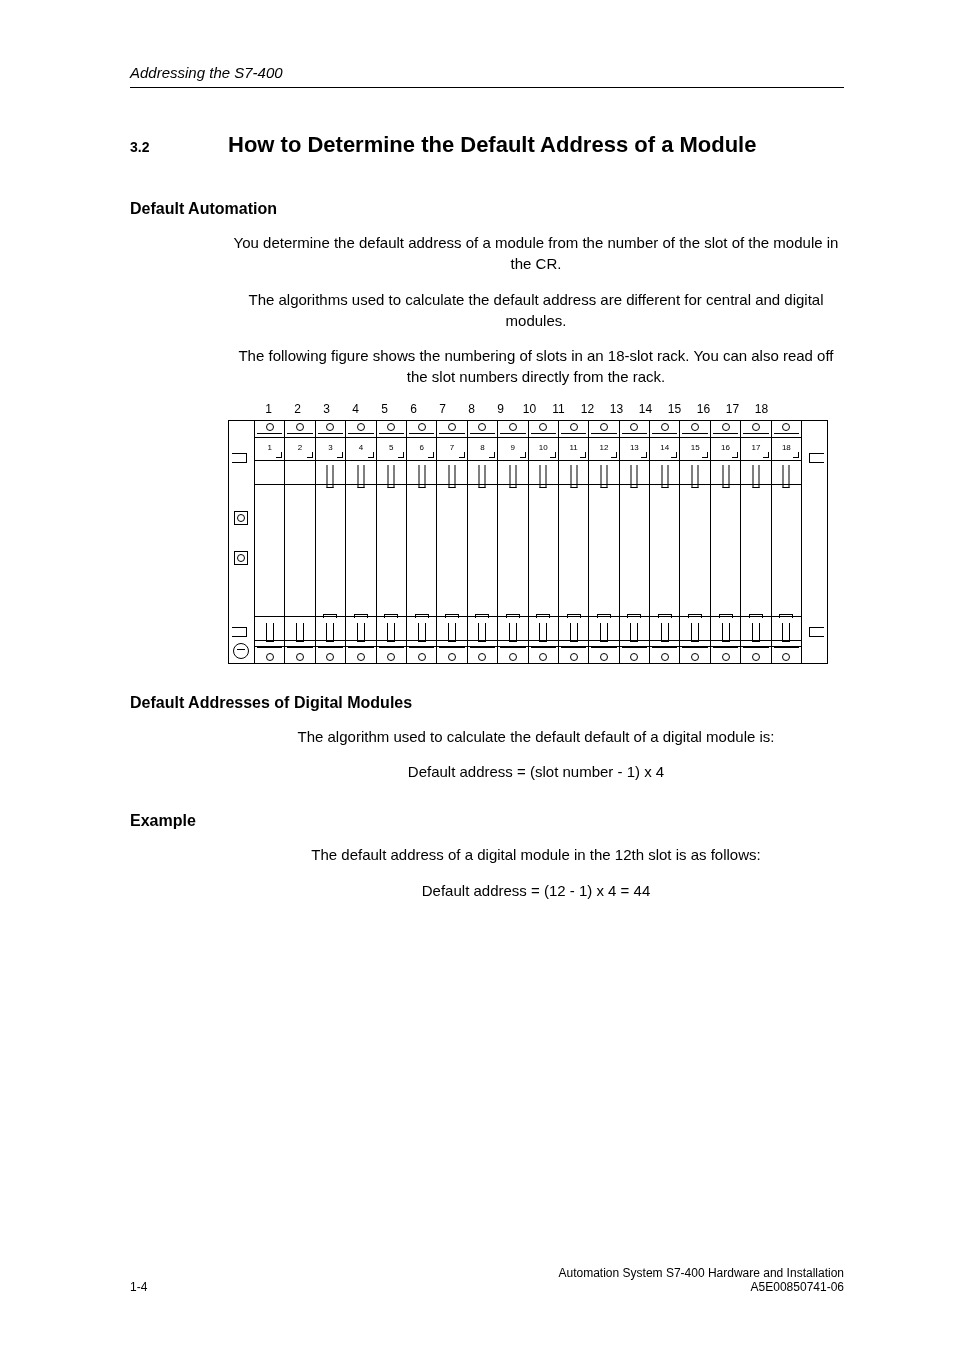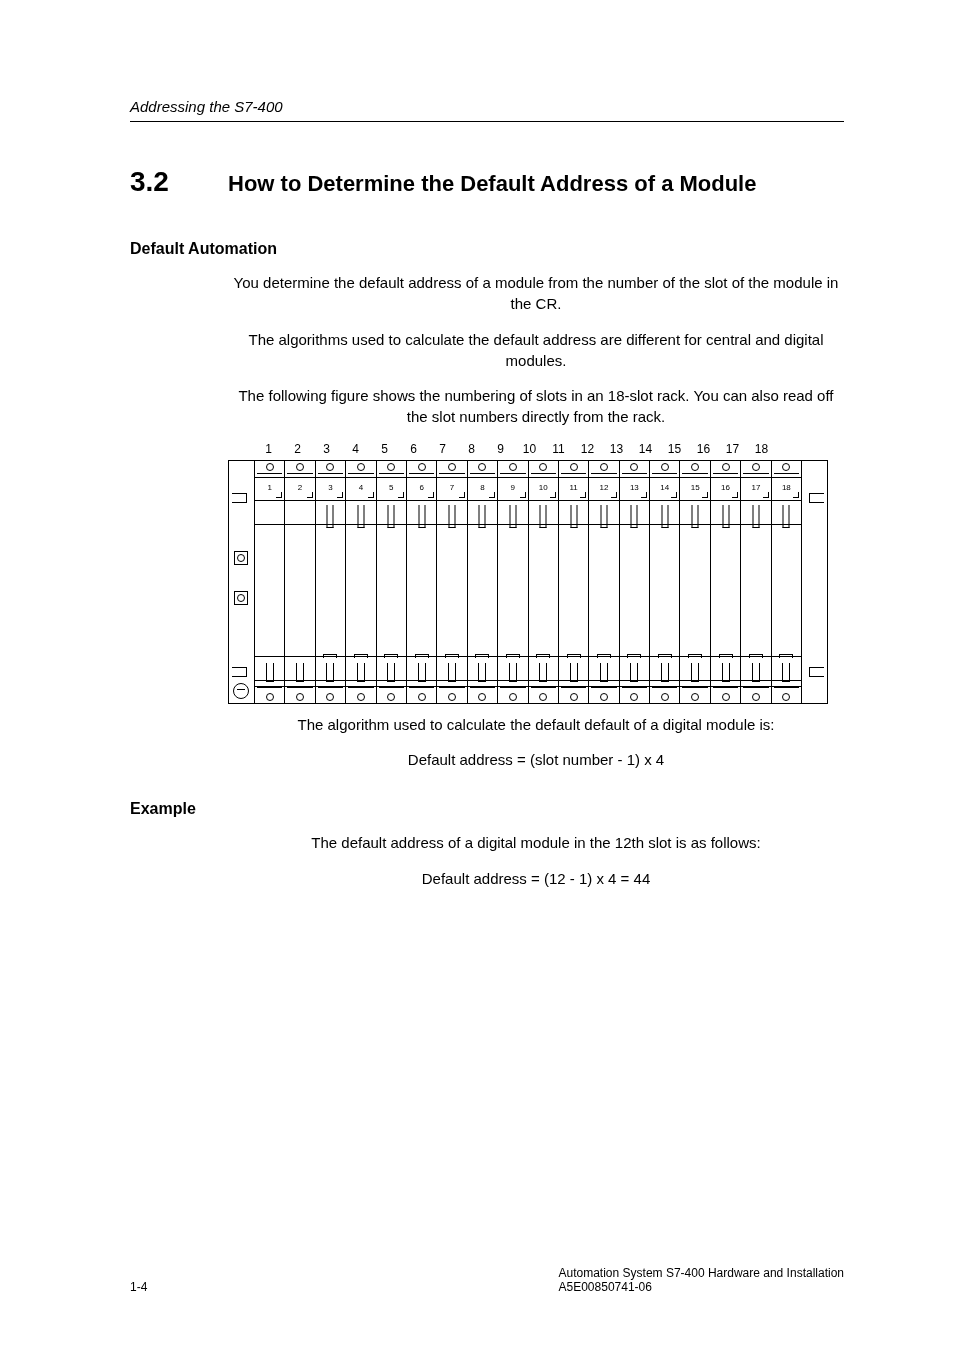--- a/index.html
+++ b/index.html
@@ -6,39 +6,39 @@
     margin: 0;
     padding: 0;
     background: #fff;
     width: 954px;
     font-family: Arial, Helvetica, sans-serif;
     color: #000;
   }
   .page {
     width: 954px;
     min-height: 1350px;
-    padding: 98px 110px 40px 130px;
+    padding: 64px 110px 40px 130px;
     box-sizing: border-box;
     position: relative;
   }
   .running-head {
     font-style: italic;
     font-size: 15px;
     border-bottom: 1.5px solid #000;
     padding-bottom: 6px;
     margin-bottom: 44px;
   }
   .sec-row {
     display: flex;
     align-items: baseline;
     margin-bottom: 42px;
   }
   .sec-num {
     font-weight: bold;
-    font-size: 28px;
+    font-size: 14px;
     width: 98px;
     flex: 0 0 98px;
   }
   .sec-title {
     font-weight: bold;
     font-size: 22px;
   }
   .h2 {
     font-weight: bold;
     font-size: 16px;
@@ -204,21 +204,21 @@
 
   .footer {
     position: absolute;
     left: 130px; right: 110px;
     bottom: 56px;
     display: flex;
     justify-content: space-between;
     align-items: flex-end;
     font-size: 12px;
   }
-  .footer .r { text-align: left; }
+  .footer .r { text-align: right; }
 </style>
 </head>
 <body>
 
 <div class="page">
   <div class="running-head">Addressing the S7-400</div>
 
   <div class="sec-row">
     <div class="sec-num">3.2</div>
     <div class="sec-title">How to Determine the Default Address of a Module</div>
@@ -515,20 +515,21 @@
           <div class="tab" style="top:32px"></div>
           <div class="tab" style="bottom:26px"></div>
         </div>
         <div class="rail r1"></div>
         <div class="rail r2"></div>
         <div class="rail r3"></div>
       </div>
     </div>
   </div>
 
+  <div class="h2">Default Addresses of Digital Modules</div>
   <div class="body-block">
     <p>The algorithm used to calculate the default default of a digital module is:</p>
     <p>Default address  =  (slot number - 1) x 4</p>
   </div>
 
   <div class="h2">Example</div>
   <div class="body-block">
     <p>The default address of a digital module in the 12th slot is as follows:</p>
     <p>Default address  =  (12 - 1) x 4  = 44</p>
   </div>

